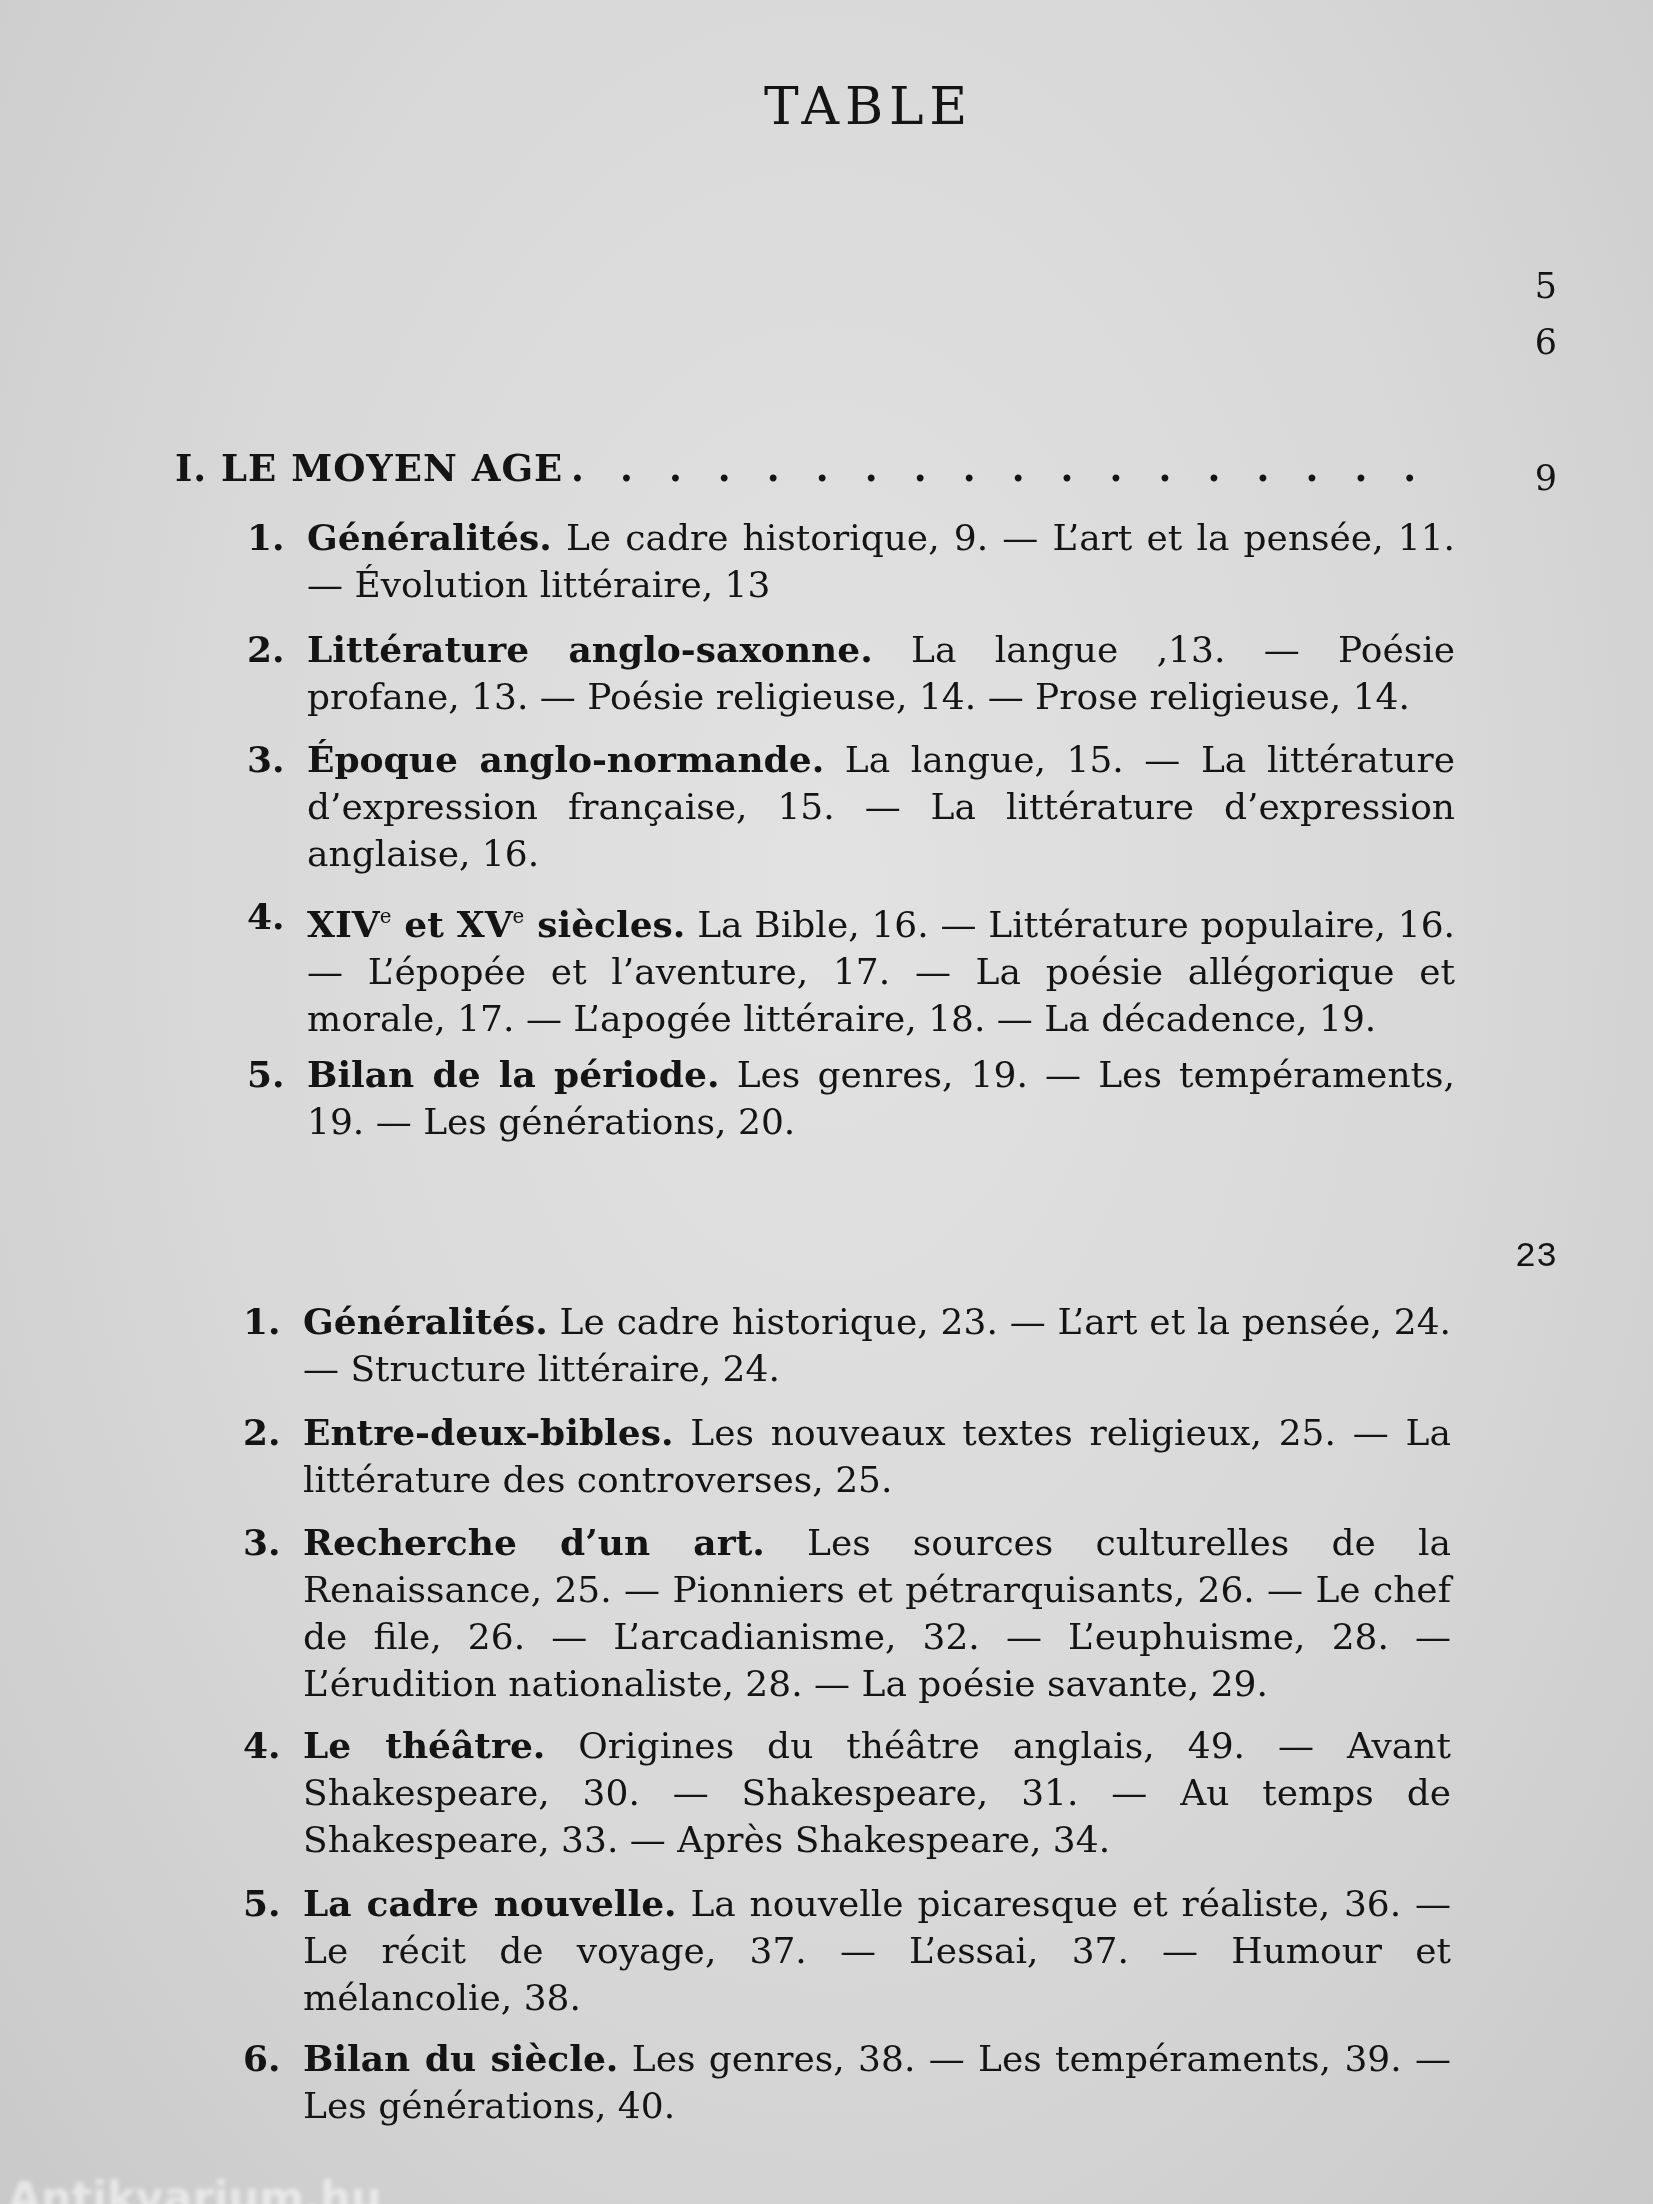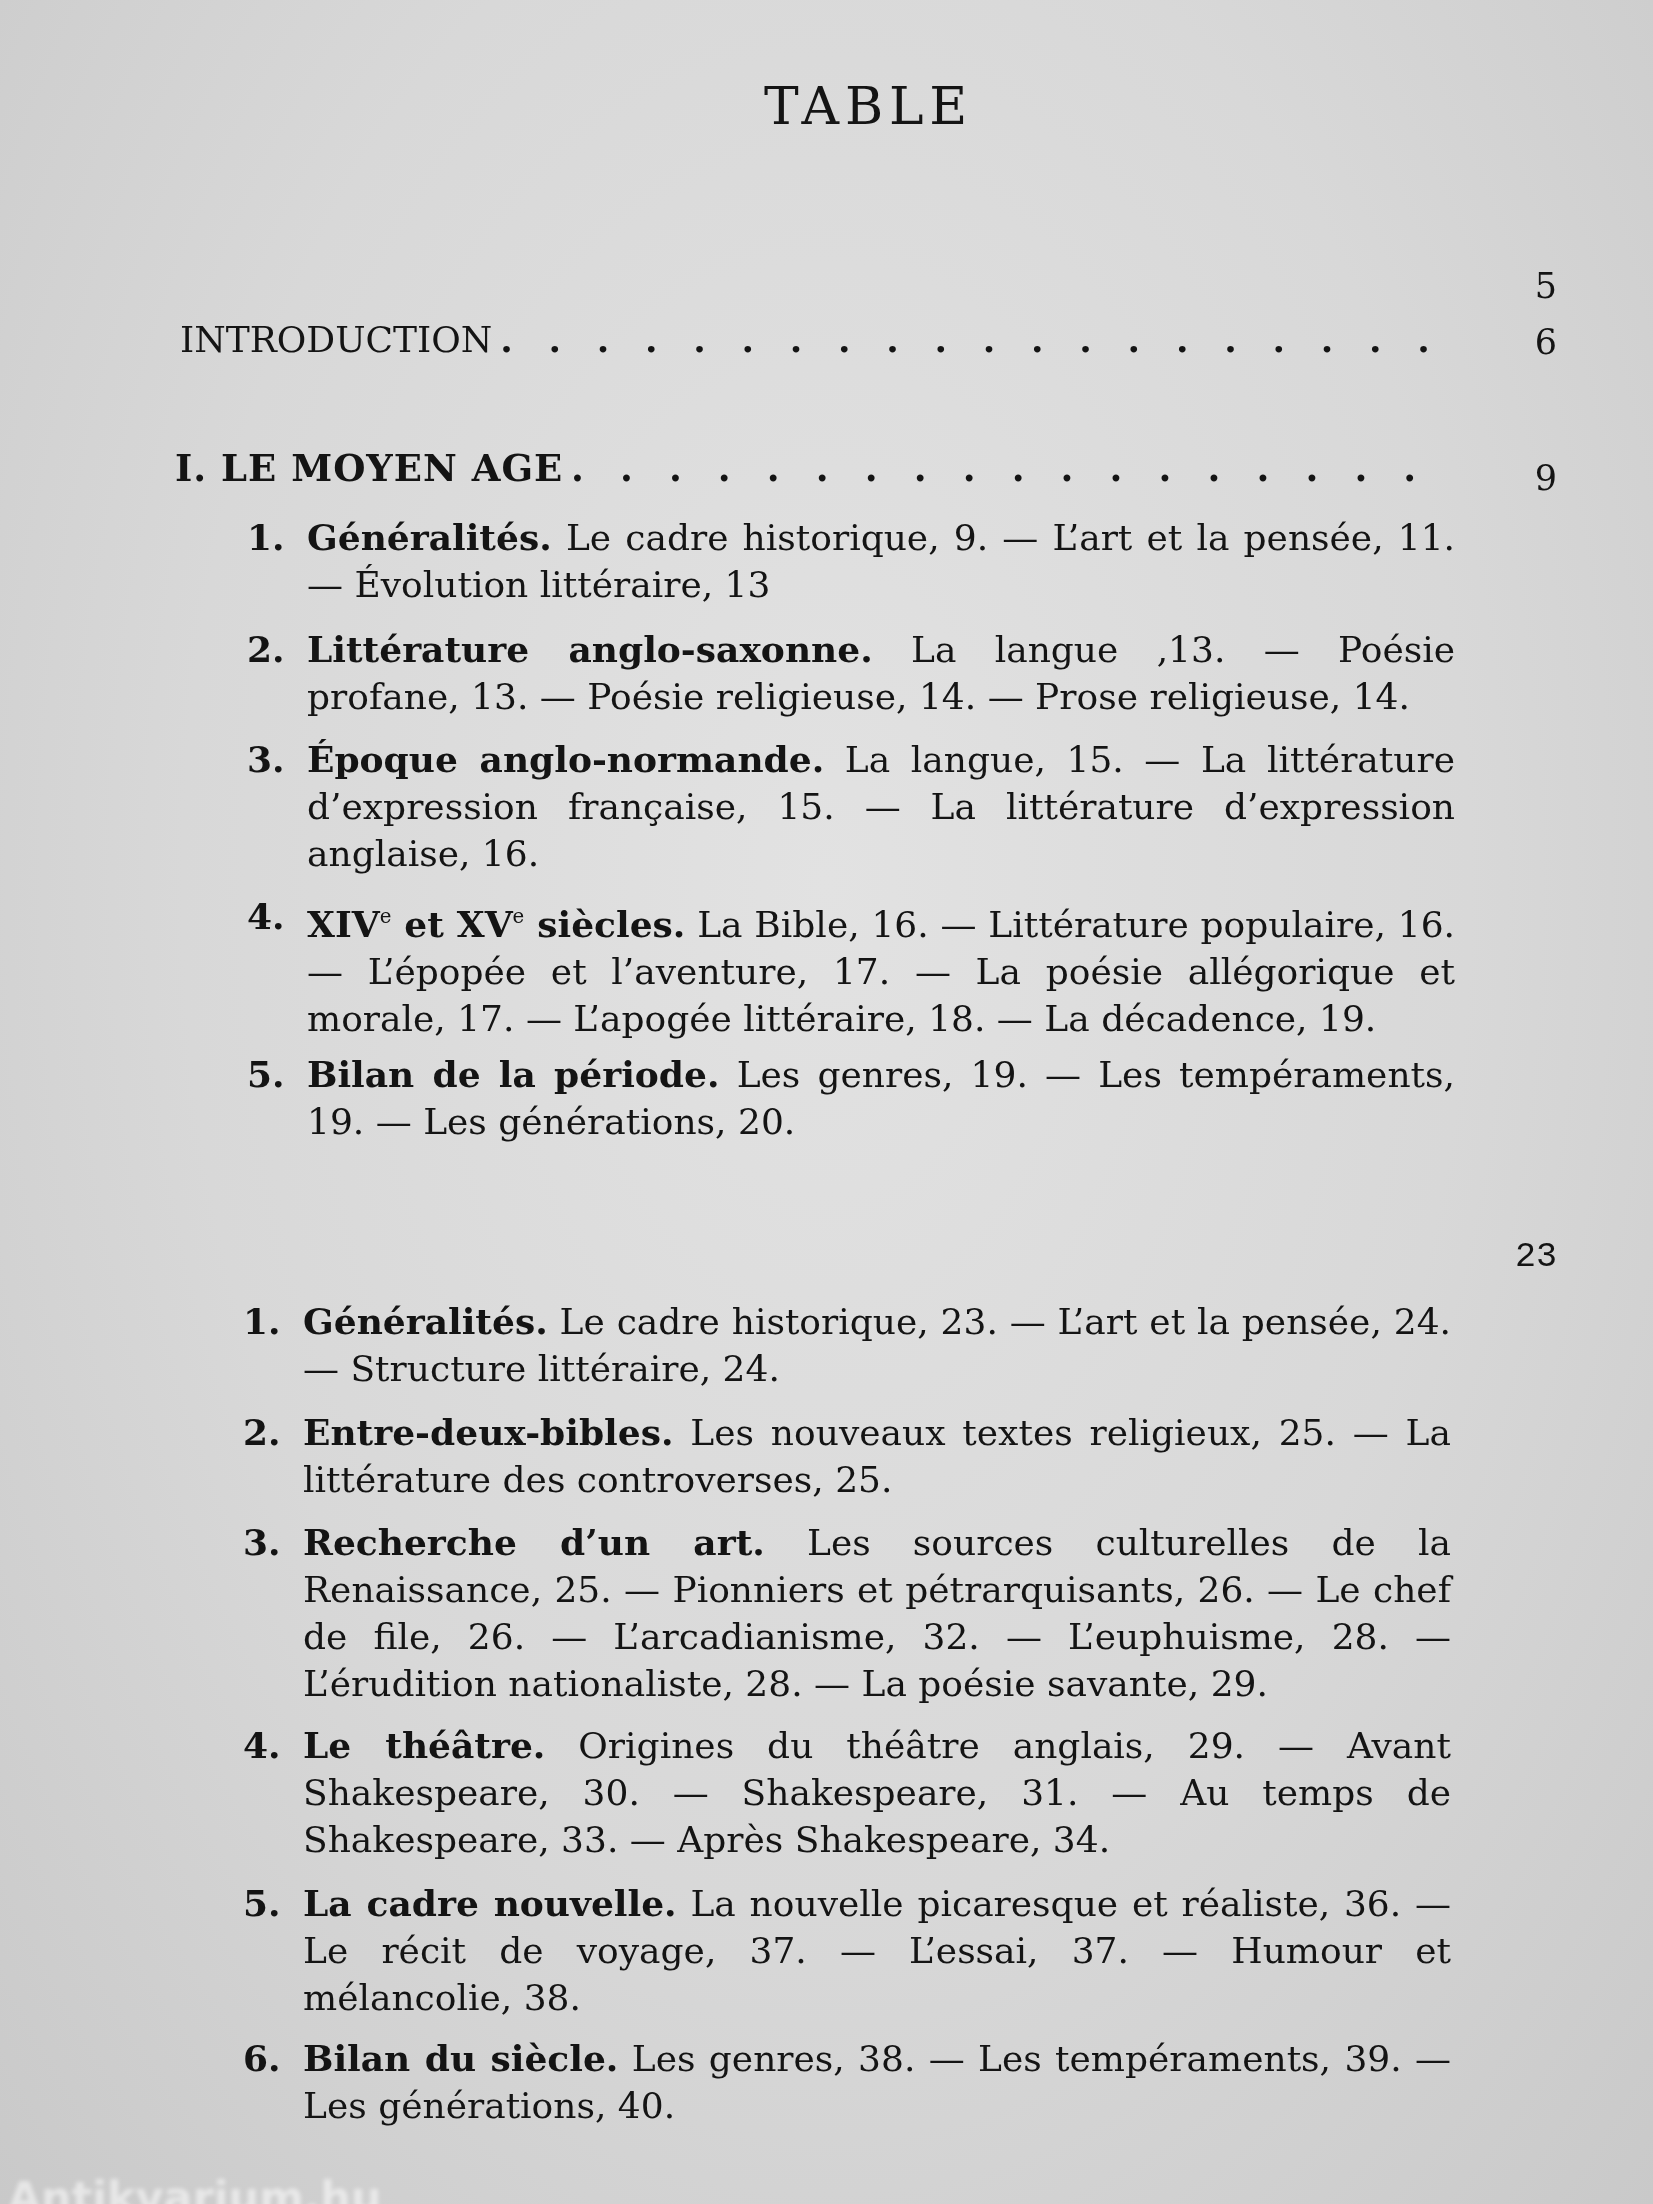--- a/index.html
+++ b/index.html
@@ -55,24 +55,20 @@
 </style>
 </head>
 <body>
 
 <div class="page">
 
   <div class="title">TABLE</div>
 
   <div class="page-num" style="top:266px;">5</div>
 
-  <div class="toc-line" style="top:318px;">
-    <span class="label">INTRODUCTION</span>
-    <span class="leader"></span>
-  </div>
   <div class="page-num" style="top:322px;">6</div>
 
   <div class="toc-line part" style="top:446px; left:175px; width:1285px;">
     <span class="label">I. LE MOYEN AGE</span>
     <span class="leader"></span>
   </div>
   <div class="page-num" style="top:458px;">9</div>
 
   <div class="entry" style="top:514px;">
     <span class="num">1.</span>
@@ -111,21 +107,21 @@
     <span class="body"><span class="head">Entre-deux-bibles.</span> <span>Les nouveaux textes religieux, 25. — La littérature des controverses, 25.</span></span>
   </div>
 
   <div class="entry" style="top:1519px; left:243px;">
     <span class="num">3.</span>
     <span class="body"><span class="head">Recherche d’un art.</span> <span>Les sources culturelles de la Renaissance, 25. — Pionniers et pétrarquisants, 26. — Le chef de file, 26. — L’arcadianisme, 32. — L’euphuisme, 28. — L’érudition nationaliste, 28. — La poésie savante, 29.</span></span>
   </div>
 
   <div class="entry" style="top:1722px; left:243px;">
     <span class="num">4.</span>
-    <span class="body"><span class="head">Le théâtre.</span> <span>Origines du théâtre anglais, 29. — Avant Shakespeare, 30. — Shakespeare, 31. — Au temps de Shakespeare, 33. — Après Shakespeare, 34.</span></span>
+    <span class="body"><span class="head">Le théâtre.</span> <span>Origines du théâtre anglais, 49. — Avant Shakespeare, 30. — Shakespeare, 31. — Au temps de Shakespeare, 33. — Après Shakespeare, 34.</span></span>
   </div>
 
   <div class="entry" style="top:1880px; left:243px;">
     <span class="num">5.</span>
     <span class="body"><span class="head">La cadre nouvelle.</span> <span>La nouvelle picaresque et réaliste, 36. — Le récit de voyage, 37. — L’essai, 37. — Humour et mélancolie, 38.</span></span>
   </div>
 
   <div class="entry" style="top:2035px; left:243px;">
     <span class="num">6.</span>
     <span class="body"><span class="head">Bilan du siècle.</span> <span>Les genres, 38. — Les tempéraments, 39. — Les générations, 40.</span></span>

